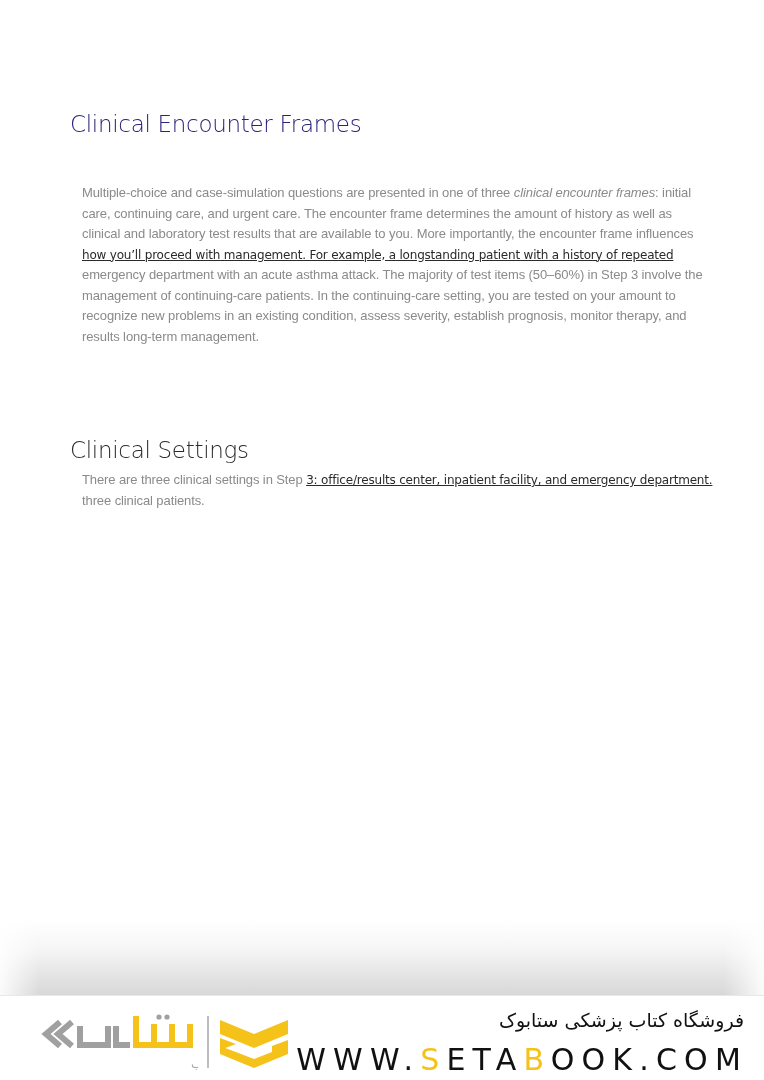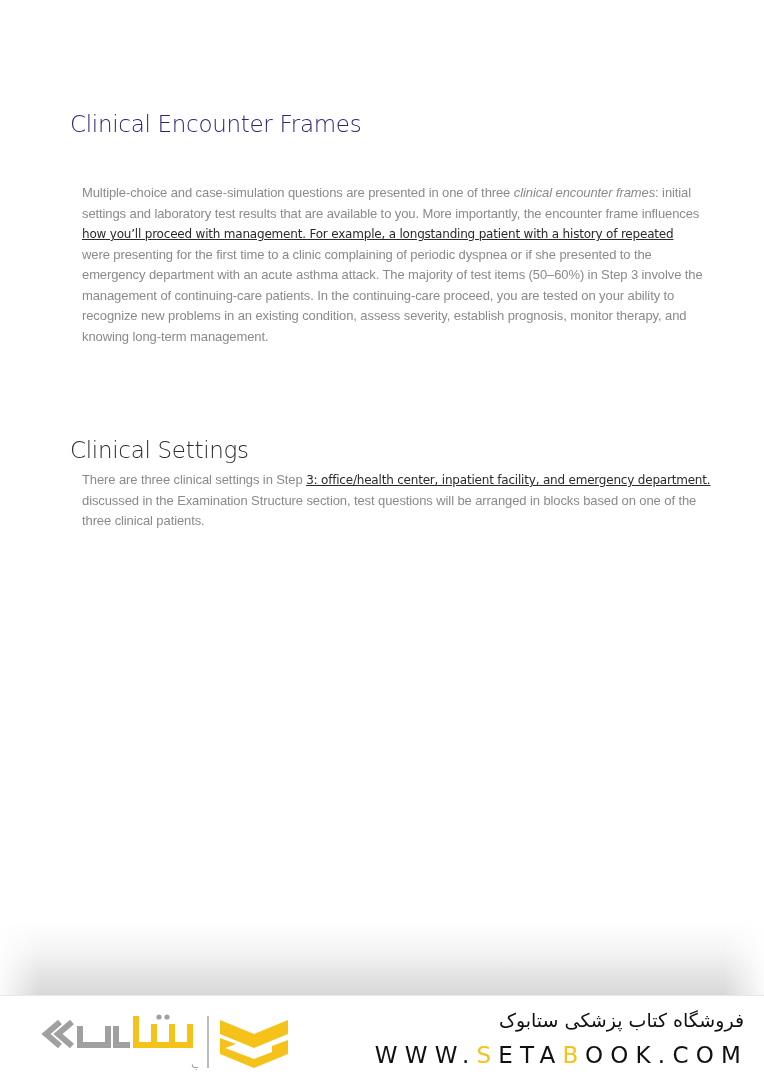--- a/index.html
+++ b/index.html
@@ -106,47 +106,46 @@
       font-family: "DejaVu Sans", sans-serif;
       font-size: 19px;
       color: #111;
       direction: rtl;
       white-space: nowrap;
     }
     .footer-url {
       position: absolute;
       right: 16px; top: 46px;
       font-family: "DejaVu Sans", sans-serif;
-      font-size: 23px;
+      font-size: 30px;
       letter-spacing: 7.2px;
       color: #111;
       white-space: nowrap;
     }
     .footer-url .accent { color: #f5c21a; }
   </style>
 </head>
 <body>
 
 <div class="page">
   <h1 class="section-title" id="title-frames">Clinical Encounter Frames</h1>
   <div class="para" id="para-frames">
       <span class="line"><span>Multiple-choice and case-simulation questions are presented in one of three </span><em>clinical encounter frames</em><span>: initial</span></span>
-      <span class="line"><span>settings and laboratory test results that are available to you. More importantly, the encounter frame influences</span></span>
+      <span class="line"><span>care, continuing care, and urgent care. The encounter frame determines the amount of history as well as</span></span>
+      <span class="line"><span>clinical and laboratory test results that are available to you. More importantly, the encounter frame influences</span></span>
       <span class="line"><span class="dark">how you’ll proceed with management. For example, a longstanding patient with a history of repeated</span></span>
-      <span class="line"><span>were presenting for the first time to a clinic complaining of periodic dyspnea or if she presented to the</span></span>
       <span class="line"><span>emergency department with an acute asthma attack. The majority of test items (50–60%) in Step 3 involve the</span></span>
-      <span class="line"><span>management of continuing-care patients. In the continuing-care proceed, you are tested on your ability to</span></span>
+      <span class="line"><span>management of continuing-care patients. In the continuing-care setting, you are tested on your amount to</span></span>
       <span class="line"><span>recognize new problems in an existing condition, assess severity, establish prognosis, monitor therapy, and</span></span>
-      <span class="line"><span>knowing long-term management.</span></span>
+      <span class="line"><span>results long-term management.</span></span>
     </div>
 
   <h1 class="section-title" id="title-settings">Clinical Settings</h1>
   <div class="para" id="para-settings">
-      <span class="line"><span>There are three clinical settings in Step </span><span class="dark">3: office/health center, inpatient facility, and emergency department.</span></span>
-      <span class="line"><span>discussed in the Examination Structure section, test questions will be arranged in blocks based on one of the</span></span>
+      <span class="line"><span>There are three clinical settings in Step </span><span class="dark">3: office/results center, inpatient facility, and emergency department.</span></span>
       <span class="line"><span>three clinical patients.</span></span>
     </div>
 
   <div class="shadow-band"></div>
 </div>
 
 <div class="footer">
   <svg class="logo-wordmark" viewBox="0 0 160 62">
 
     <polyline points="22,10 8,22 22,34" fill="none" stroke="#a0a0a0" stroke-width="6" stroke-linejoin="miter"></polyline>

